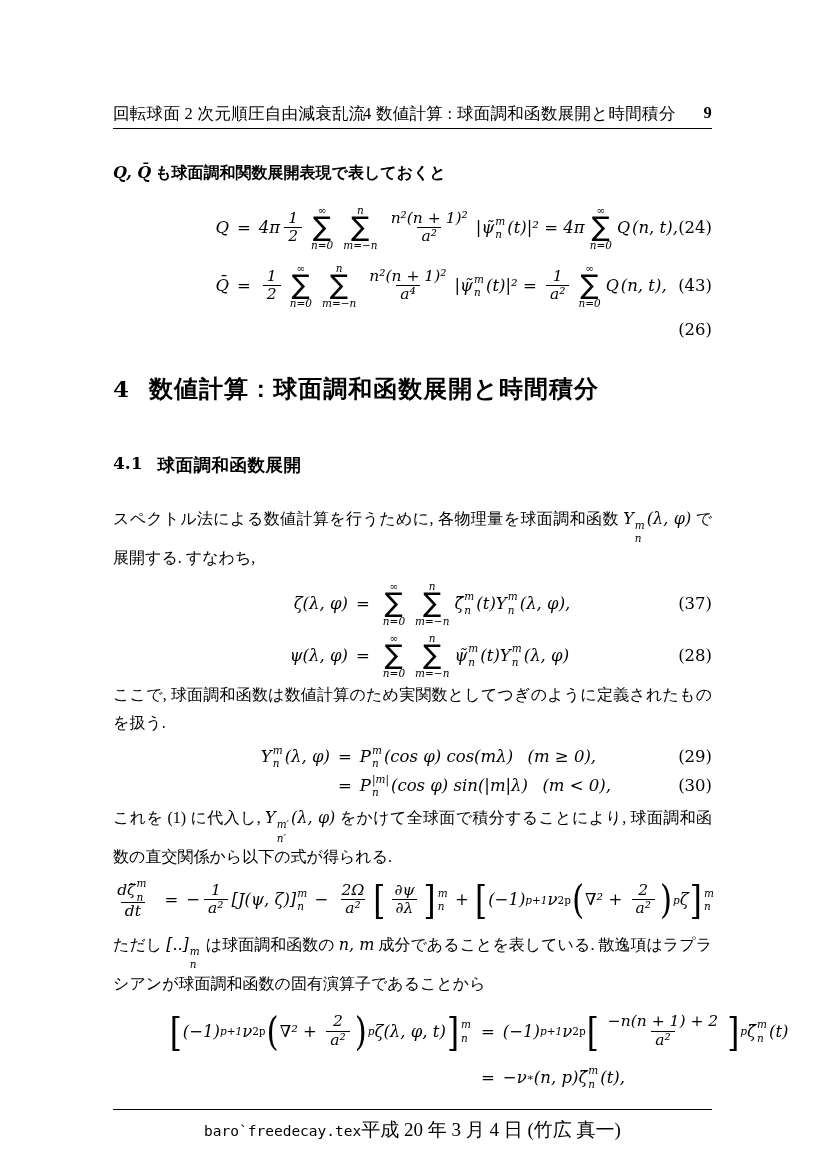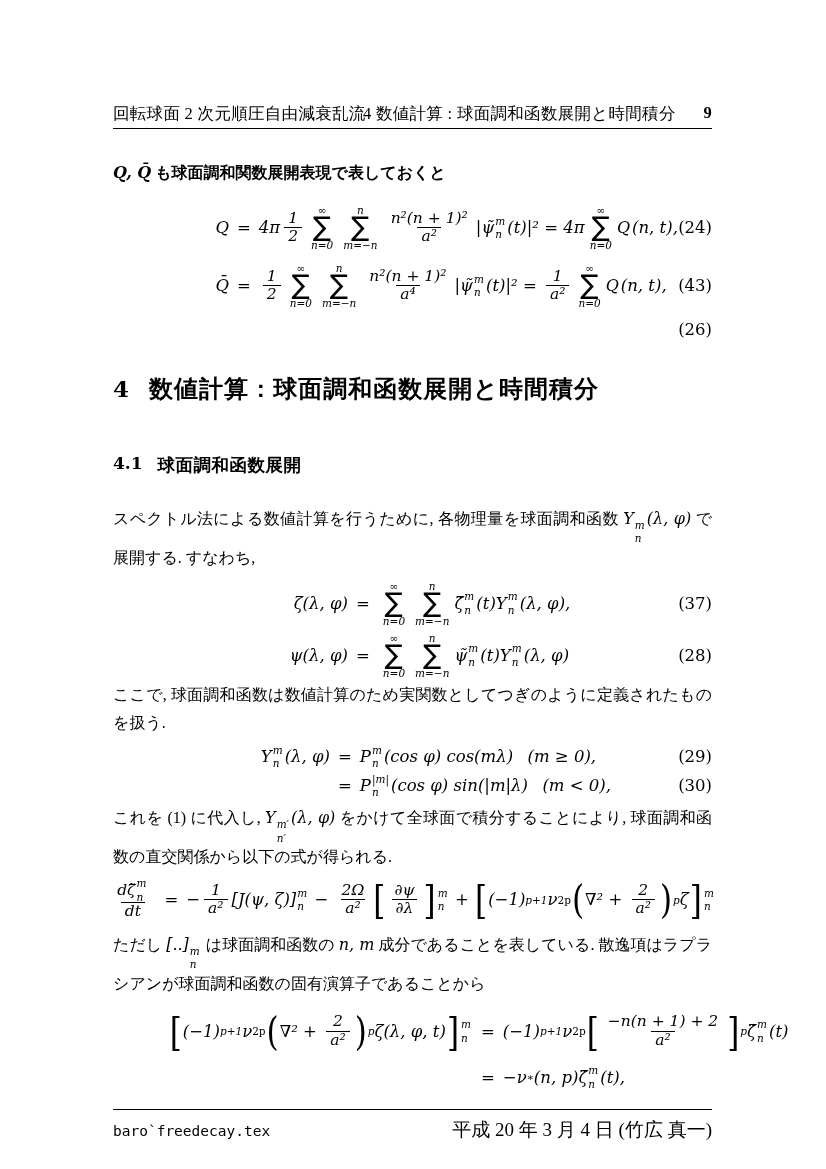--- a/index.html
+++ b/index.html
@@ -67,21 +67,21 @@
   .g1{margin-top:12px;} .g1 .eq-row{min-height:58px;--ind:90px;--lw:26px;} .g1 .row-numonly{min-height:30px;}
   .g2{margin-top:6px;}  .g2 .eq-row{min-height:52px;--ind:157px;--lw:78px;}
   .g3{margin-top:6px;}  .g3 .eq-row{min-height:29px;--ind:117px;--lw:100px;}
   .g4{margin-top:2px;} .g4 .eq-row{min-height:54px;justify-content:center;}
   .g5{margin-top:6px;}  .g5 .eq-row{min-height:56px;--ind:0px;--lw:360px;}
   .g5 .eq-row:last-child{min-height:36px;} .pgap2{} .pgap3{margin-top:4px;} .pgap4{margin-top:4px;}
 
   
   .footer{margin-top:14px;}
   .foot-rule{border:none;border-top:1px solid #000;margin:0;}
-  .foot-row{display:flex;justify-content:space-between;align-items:baseline;margin-top:7px;}
+  .foot-row{display:flex;justify-content:center;align-items:baseline;margin-top:7px;}
   .foot-left{font-family:"DejaVu Sans Mono","Liberation Mono",monospace;font-size:14.5px;}
   .foot-right{font-size:19px;}
 </style>
 </head>
 <body>
 
 <div class="page">
   <div class="content">
 
     <div class="rhead">

